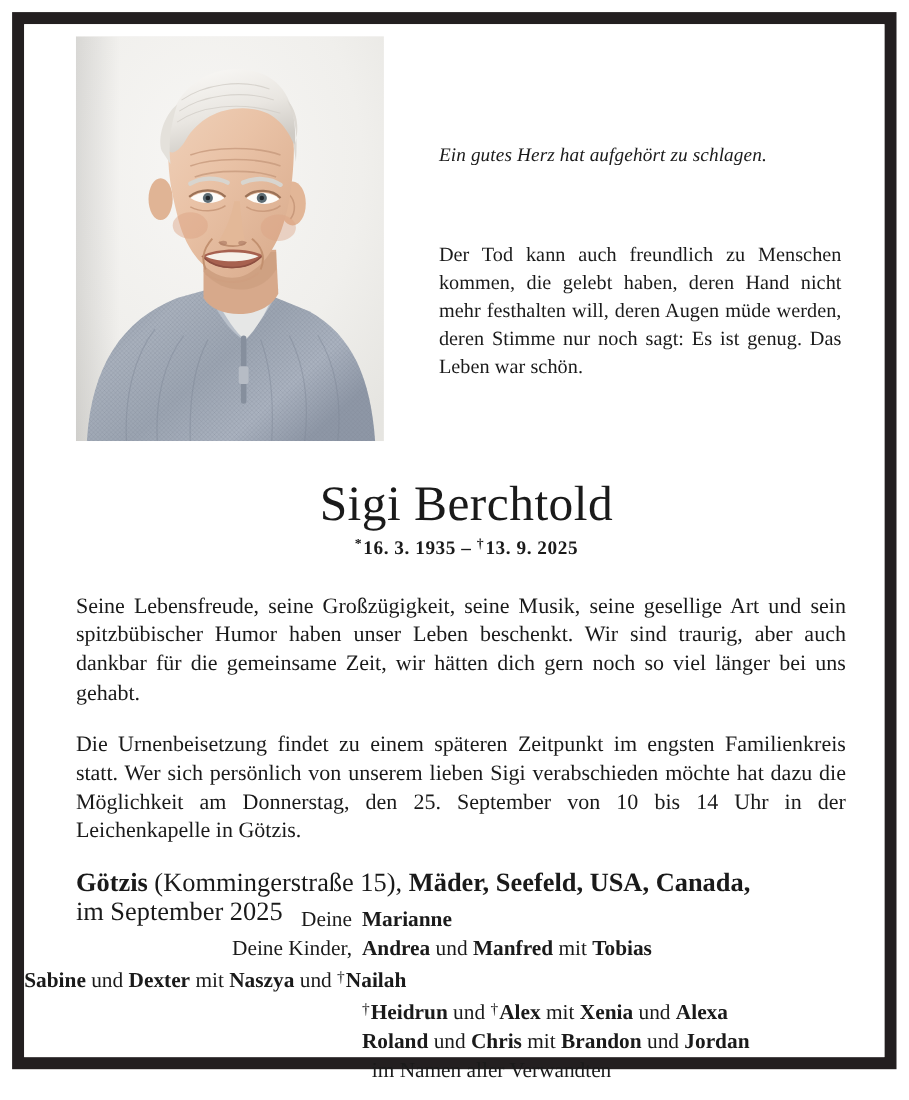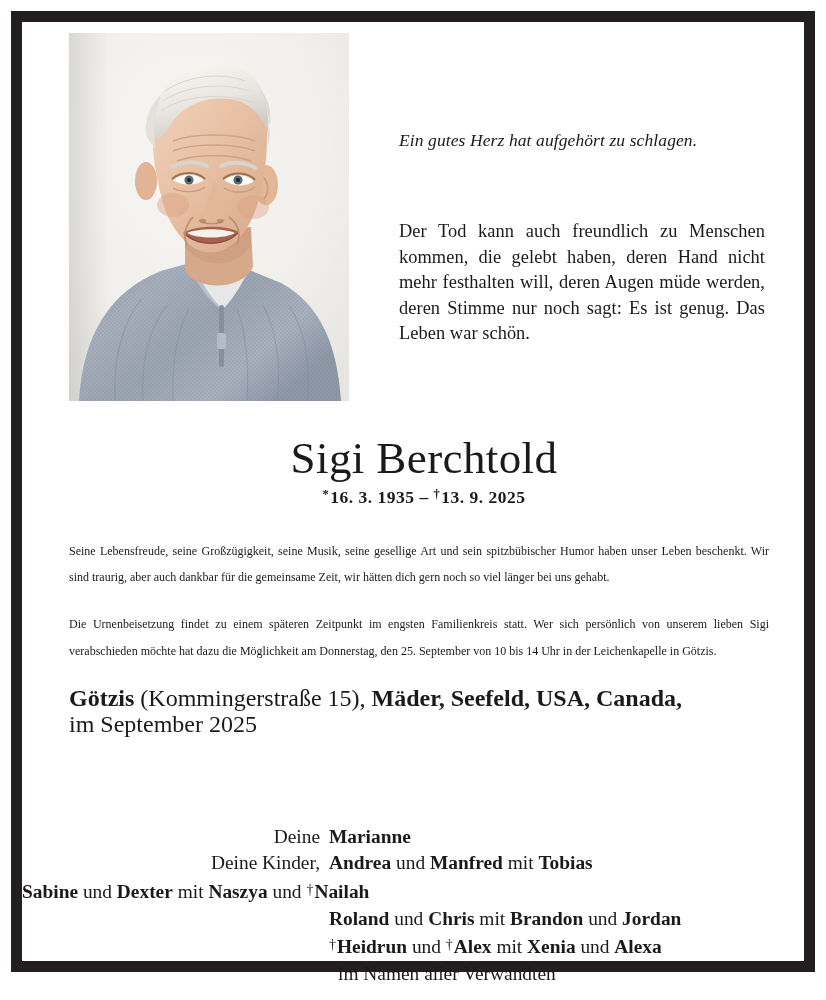--- a/index.html
+++ b/index.html
@@ -98,21 +98,21 @@
   }
 
   
   .body-col {
     position: absolute;
     left: 47px;
     top: 516px;
     width: 700px;
   }
   .body-par {
-    font-size: 12px;
+    font-size: 20px;
     line-height: 26.2px;
     text-align: justify;
     text-align-last: left;
     margin: 0 0 21px 0;
   }
   .place-line {
     font-size: 24px;
     line-height: 26px;
     margin: 0;
   }
@@ -301,23 +301,23 @@
       </div>
       <div class="family-row">
         <div class="fam-label">Deine Kinder,</div>
         <div class="fam-names"><b>Andrea</b> und <b>Manfred</b> mit <b>Tobias</b></div>
       </div>
       <div class="family-row">
         <div class="fam-names"><b>Sabine</b> und <b>Dexter</b> mit <b>Naszya</b> und <span class="dag">†</span><b>Nailah</b></div>
       </div>
       <div class="family-row">
         <div class="fam-label"></div>
+        <div class="fam-names"><span class="dag">†</span><b>Heidrun</b> und <span class="dag">†</span><b>Alex</b> mit <b>Xenia</b> und <b>Alexa</b></div>
+      </div>
+      <div class="family-row">
+        <div class="fam-label"></div>
         <div class="fam-names"><b>Roland</b> und <b>Chris</b> mit <b>Brandon</b> und <b>Jordan</b></div>
-      </div>
-      <div class="family-row">
-        <div class="fam-label"></div>
-        <div class="fam-names"><span class="dag">†</span><b>Heidrun</b> und <span class="dag">†</span><b>Alex</b> mit <b>Xenia</b> und <b>Alexa</b></div>
       </div>
       <div class="closing-row">im Namen aller Verwandten</div>
     </div>
 
   </div>
 </div>
 
 </body></html>

